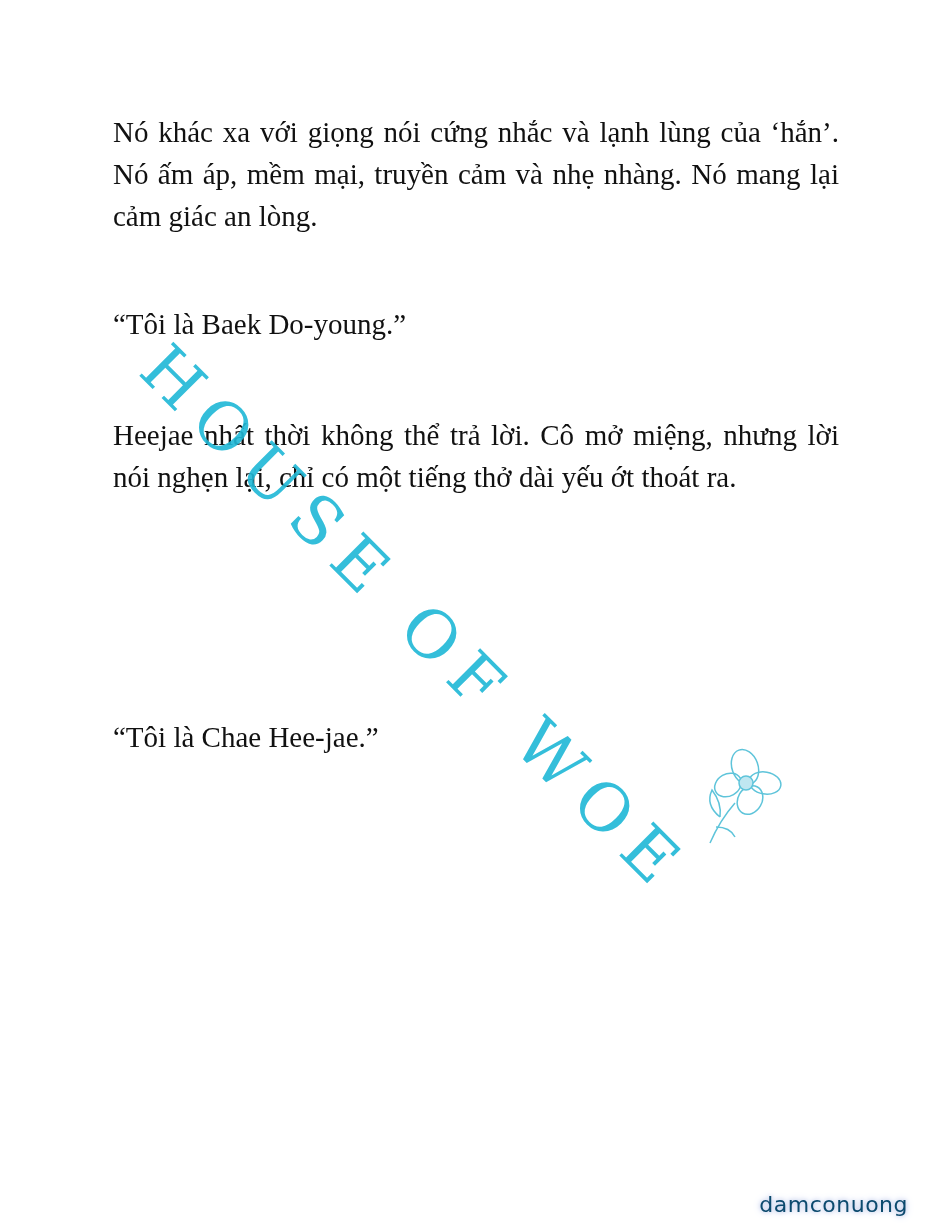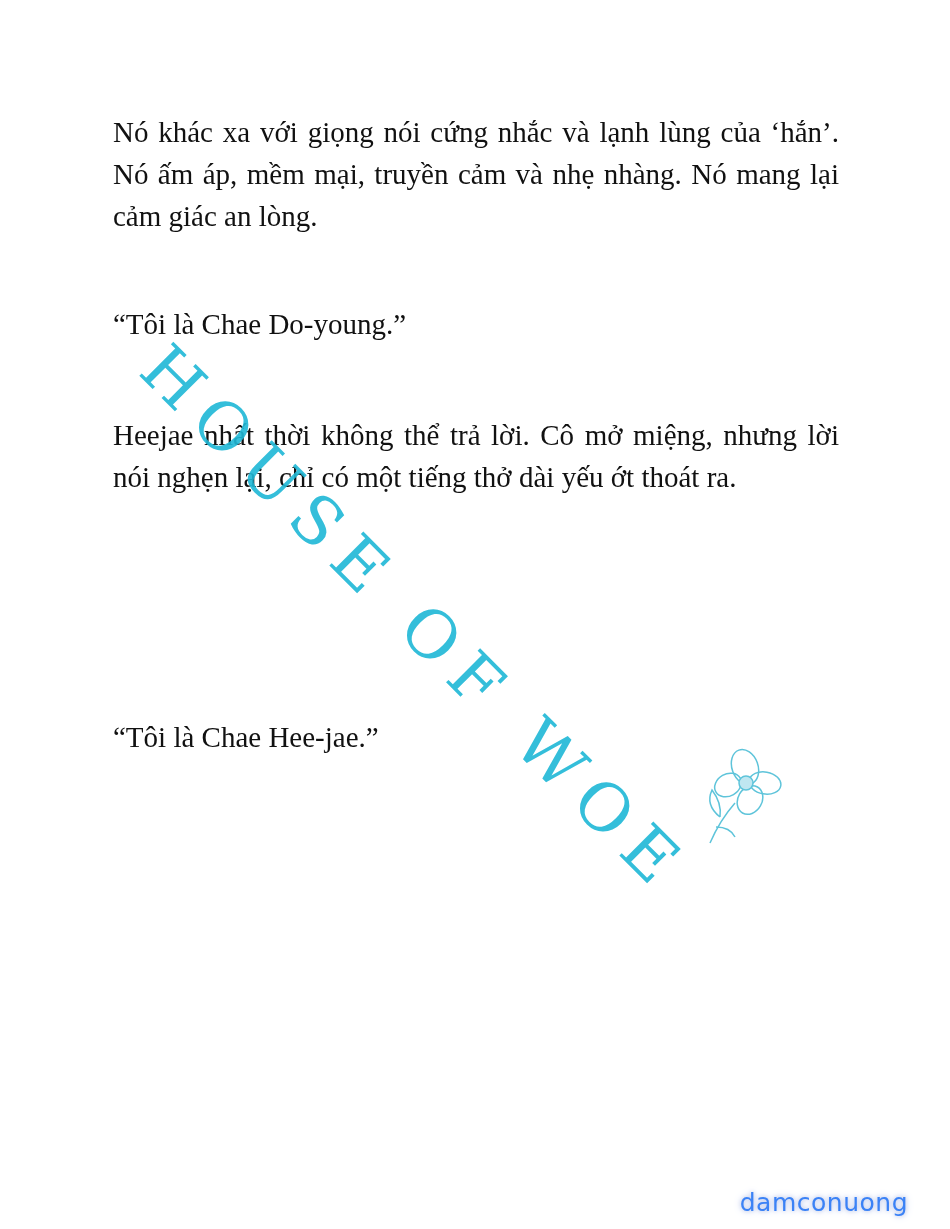--- a/index.html
+++ b/index.html
@@ -19,30 +19,30 @@
     .p6 { top: 826px; }
     .watermark {
       position: absolute; left: 180px; top: 330px;
       transform-origin: 0 0; transform: rotate(45deg);
       font-family: "DejaVu Serif", serif; font-size: 66px; letter-spacing: 14px;
       color: #1fb8d6; opacity: 0.9; white-space: nowrap; pointer-events: none;
     }
     .flower { position: absolute; left: 690px; top: 745px; width: 95px; height: 100px; pointer-events: none; }
     .site-mark {
       position: absolute; right: 18px; bottom: 12px;
-      font-family: "DejaVu Sans", sans-serif; font-size: 25px; color: #3b82f6;
+      font-family: "DejaVu Sans", sans-serif; font-size: 22px; color: #0c4a6e;
       text-shadow: 0 0 4px #b8c4e8, 0 0 8px #c9d2ef; letter-spacing: 0.5px;
     }
   </style>
 </head>
 <body>
 
 <div class="page">
   <p class="para p1">Nó khác xa với giọng nói cứng nhắc và lạnh lùng của ‘hắn’. Nó ấm áp, mềm mại, truyền cảm và nhẹ nhàng. Nó mang lại cảm giác an lòng.</p>
-  <p class="para p2">“Tôi là Chae Do-young.”</p>
+  <p class="para p2">“Tôi là Baek Do-young.”</p>
   <p class="para p3">Heejae nhất thời không thể trả lời. Cô mở miệng, nhưng lời nói nghẹn lại, chỉ có một tiếng thở dài yếu ớt thoát ra.</p>
   <p class="para p5">“Tôi là Chae Hee-jae.”</p>
 
   <div class="watermark">HOUSE OF WOE</div>
 
   <svg class="flower" viewBox="0 0 95 100">
     <g fill="none" stroke="#5ec4da" stroke-width="1.5">
       <ellipse cx="55" cy="22" rx="13" ry="18" transform="rotate(-20 55 22)"></ellipse>
       <ellipse cx="75" cy="38" rx="16" ry="11" transform="rotate(10 75 38)"></ellipse>
       <ellipse cx="60" cy="55" rx="12" ry="15" transform="rotate(30 60 55)"></ellipse>

